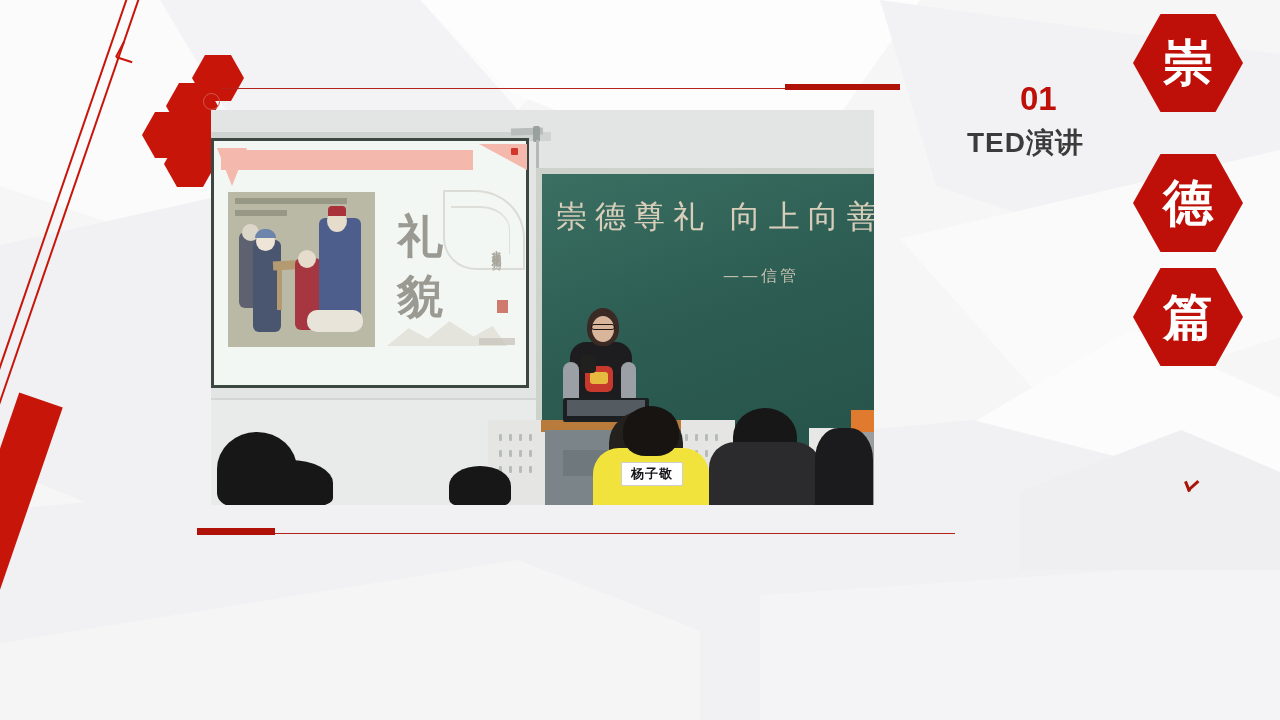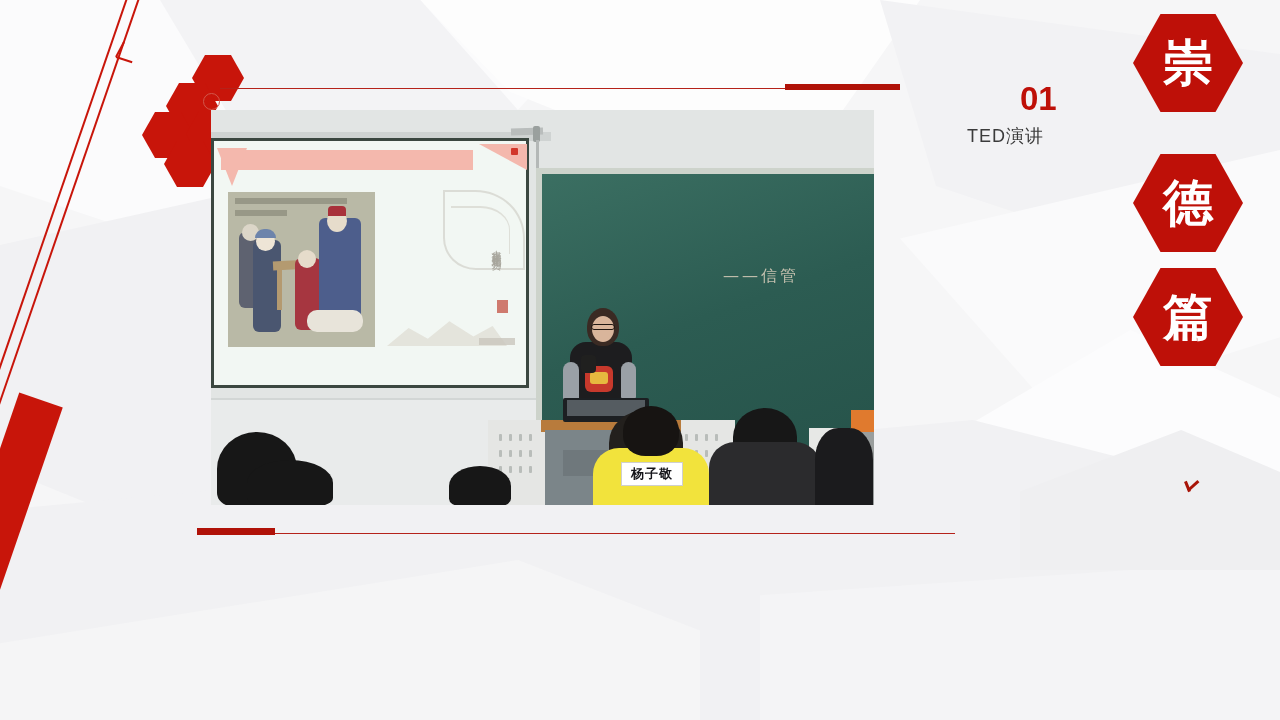--- a/index.html
+++ b/index.html
@@ -133,21 +133,21 @@
 
   
   .section-num {
     position: absolute; left: 1020px; top: 80px;
     font-size: 33px; font-weight: bold; color: #be1008;
     letter-spacing: 0px;
     text-align: right;
   }
   .section-title {
     position: absolute; left: 967px; top: 124px;
-    font-size: 18px; font-weight: normal; color: #3b3b3b;
+    font-size: 28px; font-weight: bold; color: #3b3b3b;
     letter-spacing: 1px;
   }
 
   
   .hexbig {
     position: absolute;
     width: 110px; height: 98px;
     background: #be1008;
     clip-path: polygon(25% 0%, 75% 0%, 100% 50%, 75% 100%, 25% 100%, 0% 50%);
     display: flex; align-items: center; justify-content: center;
@@ -414,27 +414,29 @@
       <div class="ph table-leg2"></div>
     <div class="ph fig fig-d"></div>
       <div class="ph fig-d-h"></div>
     <div class="ph fig fig-c"></div>
       <div class="ph fig-c-h"></div>
       <div class="ph fig-c-hat"></div>
     <div class="ph robe"></div>
 
     <div class="ph ink-branch"></div>
     <div class="ph ink-branch2"></div>
+    <div class="ph calli">礼貌</div>
     <div class="ph side-col">古之得和者礼之用和为贵</div>
     <div class="ph ink-mtn"></div>
     <div class="ph seal"></div>
     <div class="ph slide-logo"></div>
 
     <div class="ph board"></div>
     <div class="ph board-shade"></div>
+    <div class="ph board-text">崇德尊礼 向上向善</div>
     <div class="ph board-sub">——信管</div>
     <div class="ph board-tray"></div>
     <div class="ph board-tray2"></div>
 
     <div class="ph spk-body"></div>
     <div class="ph spk-arm1"></div>
     <div class="ph spk-arm2"></div>
     <div class="ph spk-print"></div>
     <div class="ph spk-print2"></div>
     <div class="ph spk-hand"></div>

